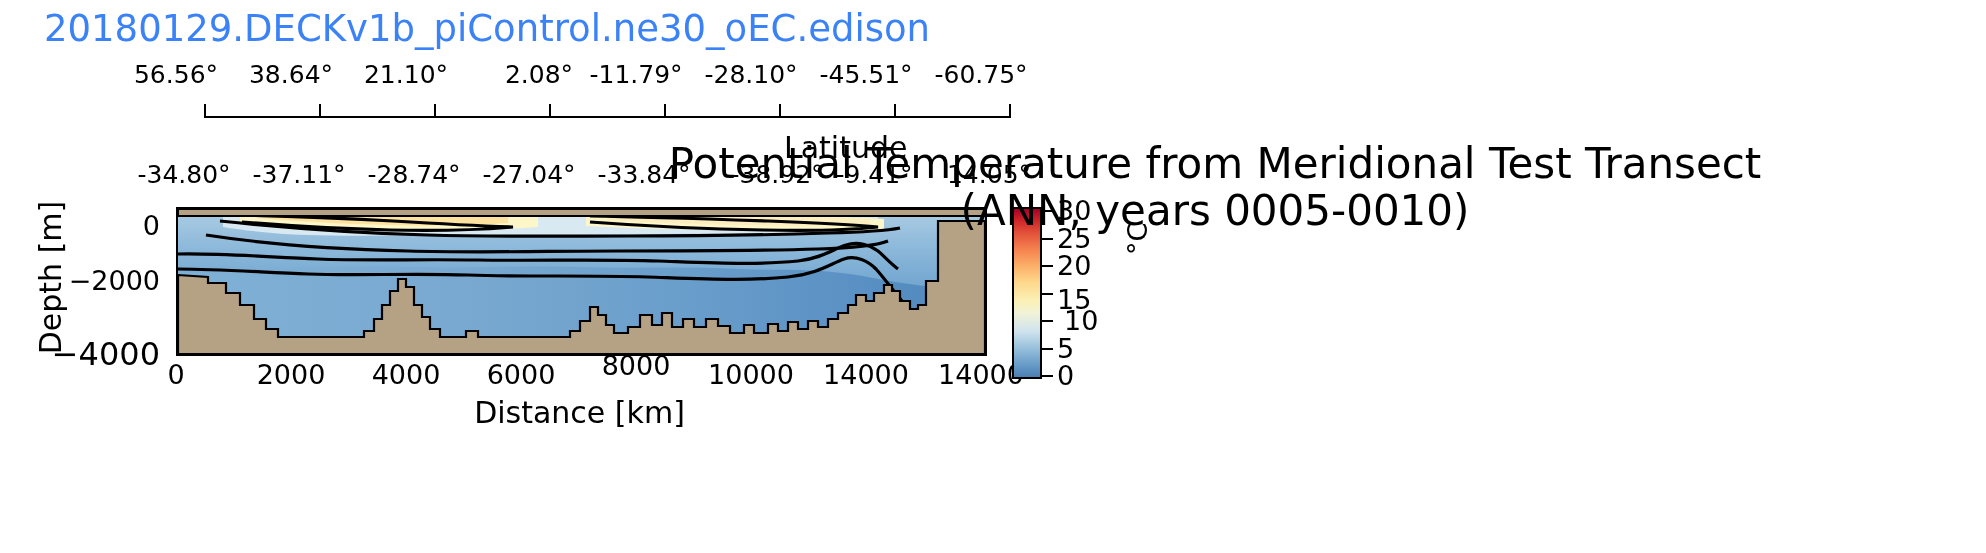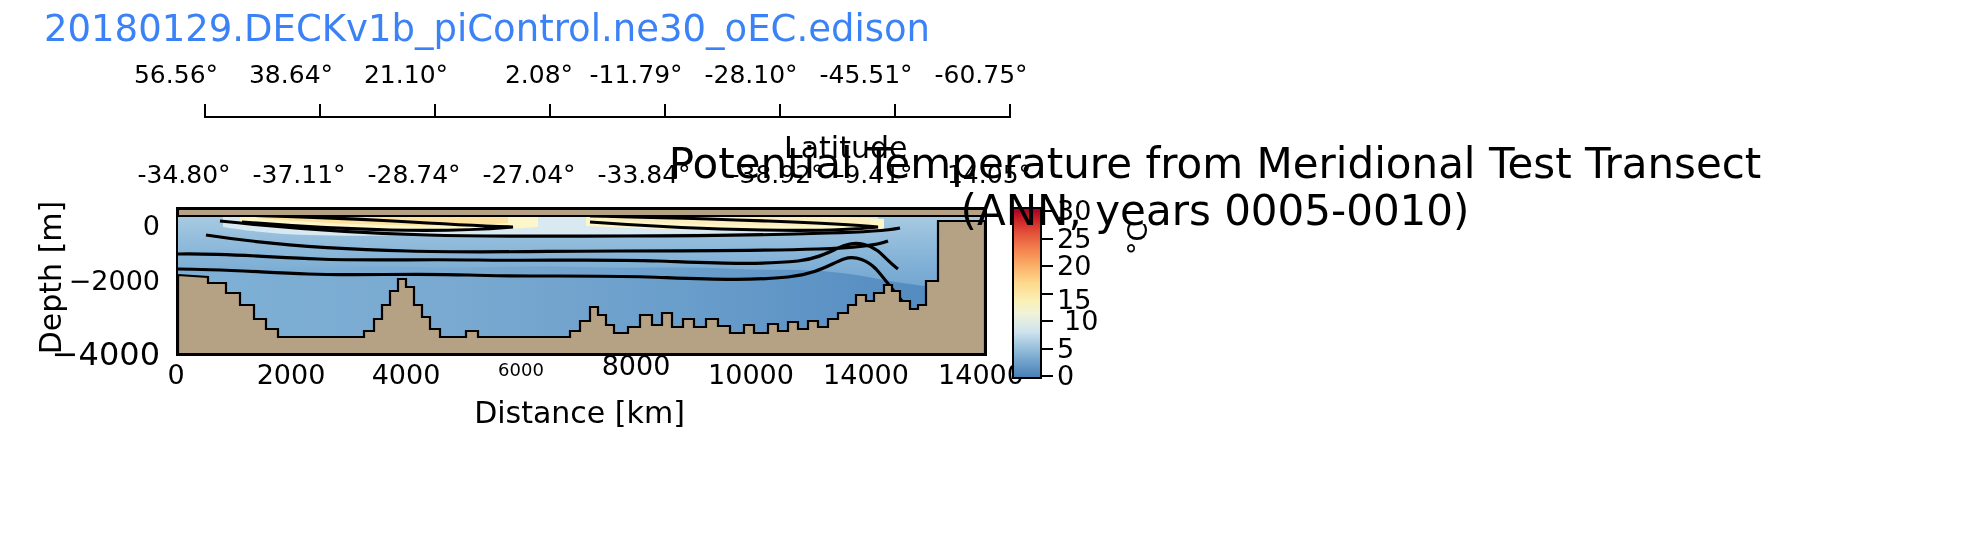--- a/index.html
+++ b/index.html
@@ -363,21 +363,21 @@
 
   <div style="position:absolute; left:80px; top:210px; width:80px; text-align:right; font-size:27px;">0</div>
   <div style="position:absolute; left:20px; top:265px; width:140px; text-align:right; font-size:27px;">−2000</div>
   <div style="position:absolute; left:20px; top:335px; width:140px; text-align:right; font-size:32px;">−4000</div>
 
   <div style="position:absolute; left:-60px; top:260px; width:220px; text-align:center; font-size:30px; transform:rotate(-90deg);">Depth [m]</div>
 
   <div style="position:absolute; left:176px; top:359px; font-size:27px; transform:translateX(-50%);">0</div>
   <div style="position:absolute; left:291px; top:359px; font-size:27px; transform:translateX(-50%);">2000</div>
   <div style="position:absolute; left:406px; top:359px; font-size:27px; transform:translateX(-50%);">4000</div>
-  <div style="position:absolute; left:521px; top:359px; font-size:18px; transform:translateX(-50%);">6000</div>
+  <div style="position:absolute; left:521px; top:359px; font-size:27px; transform:translateX(-50%);">6000</div>
   <div style="position:absolute; left:636px; top:350px; font-size:27px; transform:translateX(-50%);">8000</div>
   <div style="position:absolute; left:751px; top:359px; font-size:27px; transform:translateX(-50%);">10000</div>
   <div style="position:absolute; left:866px; top:359px; font-size:27px; transform:translateX(-50%);">14000</div>
   <div style="position:absolute; left:981px; top:359px; font-size:27px; transform:translateX(-50%);">14000</div>
 
   <div class="xlabel">Distance [km]</div>
 
   <div class="cbar-wrap">
     <div class="cbar"></div>
 

